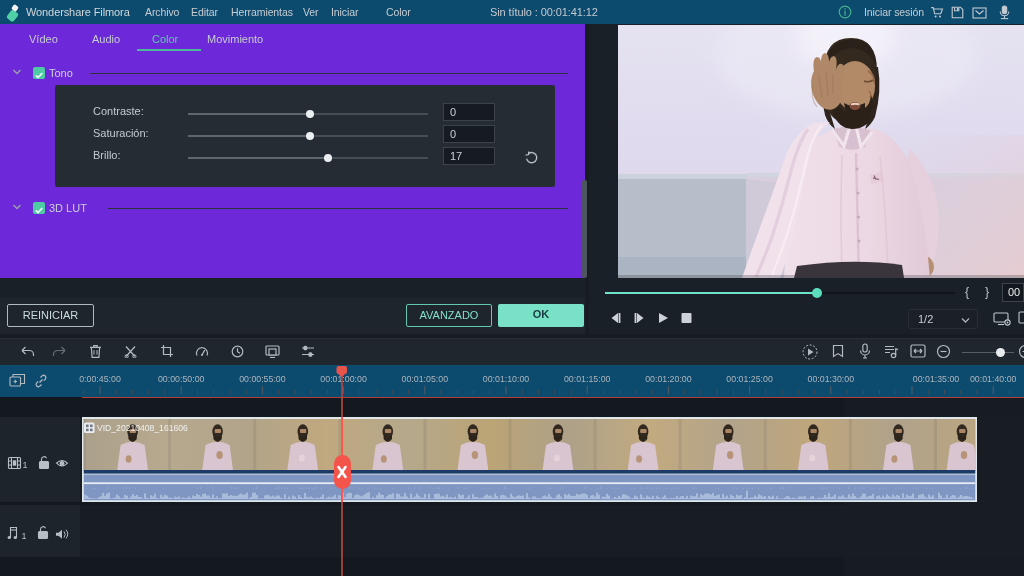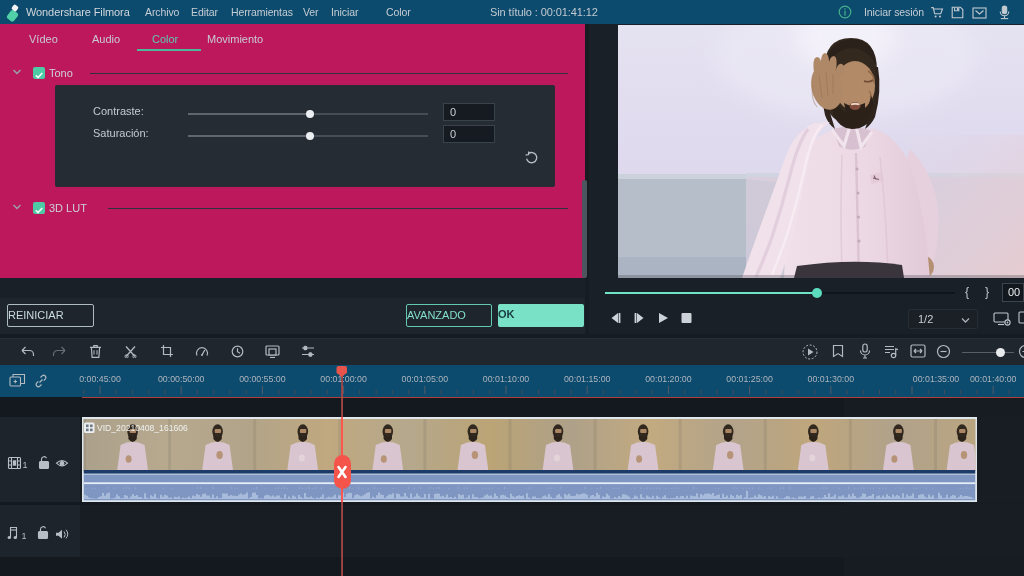--- a/index.html
+++ b/index.html
@@ -2,26 +2,26 @@
 <html><head><meta charset="utf-8">
 <style>
 *{margin:0;padding:0;box-sizing:border-box}
 html,body{width:1024px;height:576px;overflow:hidden;background:#171c22;font-family:"Liberation Sans",sans-serif}
 .abs{position:absolute}
 #stage{position:relative;width:1024px;height:576px}
 
 #topbar{position:absolute;left:0;top:0;width:1024px;height:24px;background:#0c4a6e;color:#c9cfd5;font-size:10.5px;letter-spacing:-0.1px}
 #topbar .menu{position:absolute;top:6px;color:#c6cdd3}
 
-#leftpanel{position:absolute;left:0;top:24px;width:585px;height:310px;background:#be185d}
+#leftpanel{position:absolute;left:0;top:24px;width:585px;height:310px;background:#6d28d9}
 .tab{position:absolute;top:9px;font-size:11px;color:#c6ccd2}
 .panelbox{position:absolute;left:55px;width:500px;background:#262c34;border-radius:2px}
 .slRow{position:absolute;left:0;width:500px;height:22px;font-size:11px;color:#c3cad0}
 .valbox{position:absolute;left:388px;top:2px;width:52px;height:18px;background:#161b21;border:1px solid #3a424a;color:#c9cfd5;font-size:11px;line-height:16px;padding-left:6px}
-.btn{position:absolute;top:280px;height:23px;font-size:11px;text-align:left;line-height:21px;border-radius:2px}
+.btn{position:absolute;top:280px;height:23px;font-size:11px;text-align:center;line-height:21px;border-radius:2px}
 
 #rightpanel{position:absolute;left:589px;top:24px;width:435px;height:310px;background:#1a2028}
 
 #toolbar{position:absolute;left:0;top:338px;width:1024px;height:27px;background:#20262d;border-top:1px solid #272e36}
 
 #ruler{position:absolute;left:0;top:365px;width:1024px;height:32px;background:#0c4a6e}
 .rlabel{position:absolute;top:9px;font-size:8.8px;color:#aeb5bc;transform:translateX(-50%);white-space:nowrap}
 
 #tl{position:absolute;left:0;top:397px;width:844px;height:179px;background:#14191f}
 </style></head>
@@ -93,20 +93,27 @@
           <div class="abs" style="left:255px;top:12px;width:118px;height:1.5px;background:#464d54"></div>
       <div class="abs" style="left:251px;top:8.5px;width:8px;height:8px;border-radius:50%;background:#eceff1"></div>
       <div class="valbox">0</div>
     </div>
     <div class="slRow" style="top:38px">
           <span style="position:absolute;left:38px;top:4px">Saturación:</span>
       <div class="abs" style="left:133px;top:12px;width:122px;height:1.5px;background:#60666d"></div>
           <div class="abs" style="left:255px;top:12px;width:118px;height:1.5px;background:#464d54"></div>
       <div class="abs" style="left:251px;top:8.5px;width:8px;height:8px;border-radius:50%;background:#eceff1"></div>
       <div class="valbox">0</div>
+    </div>
+    <div class="slRow" style="top:60px">
+          <span style="position:absolute;left:38px;top:4px">Brillo:</span>
+      <div class="abs" style="left:133px;top:12px;width:140px;height:1.5px;background:#60666d"></div>
+          <div class="abs" style="left:273px;top:12px;width:100px;height:1.5px;background:#464d54"></div>
+      <div class="abs" style="left:269px;top:8.5px;width:8px;height:8px;border-radius:50%;background:#eceff1"></div>
+      <div class="valbox">17</div>
     </div>
     <svg class="abs" style="left:470px;top:66px" width="13" height="13" viewBox="0 0 13 13" fill="none" stroke="#b8bfc6" stroke-width="1.3">
       <path d="M3.2 2.8A5.1 5.1 0 1 1 1.6 7.6"></path>
           <path d="M3.6 0.6v3l-3 0.6" fill="none" stroke-width="1.2"></path>
     </svg>
   </div>
 
   <svg class="abs" style="left:12px;top:179px" width="10" height="8" viewBox="0 0 10 8" fill="none" stroke="#9aa2a9" stroke-width="1.4">
         <path d="M1.5 2l3.5 3.5L8.5 2"></path>
       </svg>

